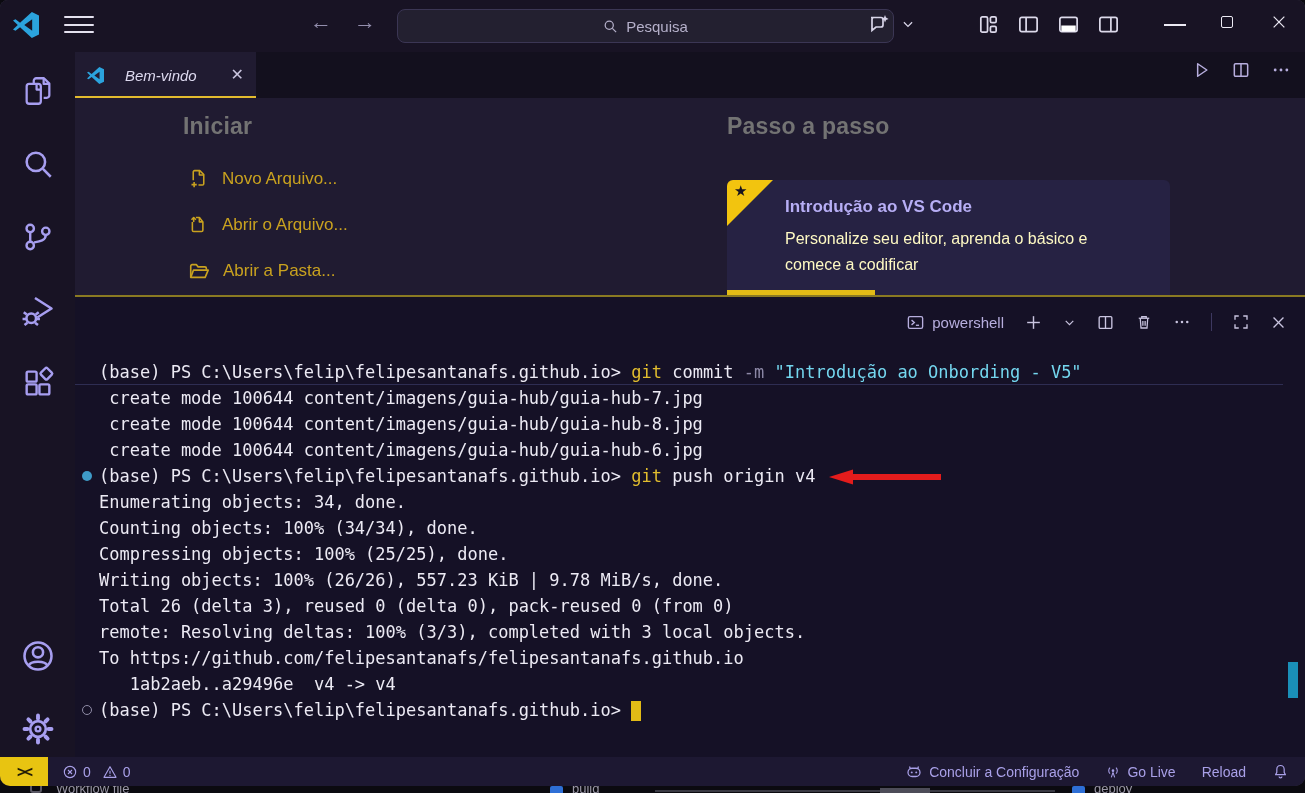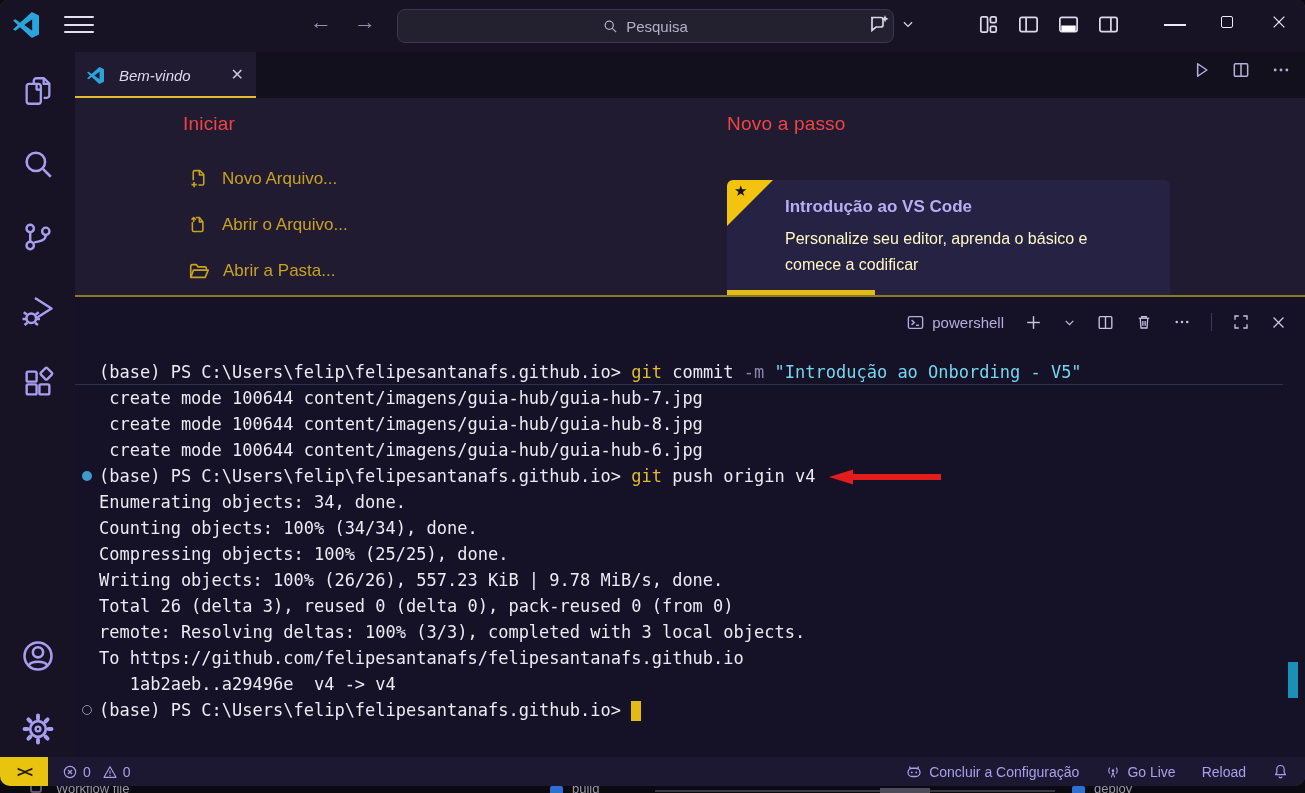--- a/index.html
+++ b/index.html
@@ -37,28 +37,28 @@
   .w-min{width:22px;height:2px;background:#eceaf4;margin-top:6px;}
   .w-max{width:12px;height:12px;border:1.6px solid #eceaf4;border-radius:2px;}
 
   
   .activitybar{position:absolute;left:0;top:52px;width:75px;bottom:29px;background:#181324;}
   .ab-icon{position:absolute;left:0;width:75px;height:48px;display:flex;align-items:center;justify-content:center;cursor:pointer;}
 
   
   .tabstrip{position:absolute;left:75px;top:52px;right:0;height:46px;background:#13101e;}
   .tab{position:absolute;left:0;top:0;width:182px;height:46px;background:#201b31;display:flex;
-    align-items:center;padding:0 12px;gap:15px;border-right:1px solid #13101e;cursor:pointer;justify-content:space-between;}
+    align-items:center;padding:0 12px;gap:21px;border-right:1px solid #13101e;cursor:pointer;justify-content:space-between;}
   .tab::after{content:"";position:absolute;left:0;right:0;bottom:0;height:2px;background:#e2bb2e;}
   .tab-label{font-style:italic;color:#dedaf0;font-size:15px;flex:1;}
   .tab-close{color:#c9c4de;font-size:16px;cursor:pointer;line-height:1;}
   .editor-actions{position:absolute;right:14px;top:60px;display:flex;gap:20px;align-items:center;}
   .editor{position:absolute;left:75px;top:98px;right:0;height:197px;background:#201b31;overflow:hidden;}
 
-  .wc-h{position:absolute;font-size:19px;font-weight:400;color:#ef4444;letter-spacing:.2px;}
+  .wc-h{position:absolute;font-size:23px;font-weight:700;color:#737373;letter-spacing:.2px;}
   .wc-link{position:absolute;display:flex;align-items:center;gap:13px;color:#c9a21f;font-size:17px;cursor:pointer;}
   .wcard{position:absolute;left:652px;top:82px;width:443px;height:120px;background:#262243;
     border-radius:6px;overflow:hidden;cursor:pointer;}
   .wcard .ribbon{position:absolute;left:0;top:0;width:0;height:0;
     border-top:46px solid #f2c40f;border-right:46px solid transparent;}
   .wcard .star{position:absolute;left:7px;top:2px;color:#16131f;font-size:15px;}
   .wcard h3{margin:0;position:absolute;left:58px;top:17px;font-size:17px;color:#b7aef5;font-weight:bold;}
   .wcard p{margin:0;position:absolute;left:58px;top:46px;width:360px;font-size:16px;line-height:1.6;color:#fef9c3;}
   .wc-progress{position:absolute;left:652px;top:192px;width:148px;height:6px;background:#e2bb16;}
 
@@ -300,21 +300,21 @@
         <span>Abrir o Arquivo...</span>
       </div>
       <div class="wc-link" style="left:113px;top:162px;">
         <svg width="22" height="22" viewBox="0 0 24 24" fill="none" stroke="#c9a21f" stroke-width="1.8" stroke-linejoin="round">
             <path d="M3 19V6.5A1.5 1.5 0 0 1 4.5 5H9l2 2.5h7.5A1.5 1.5 0 0 1 20 9v1.5"></path>
             <path d="M3 19l3-8h16l-3.3 8z"></path>
           </svg>
         <span>Abrir a Pasta...</span>
       </div>
 
-      <div class="wc-h" style="left:652px;top:15px;">Novo a passo</div>
+      <div class="wc-h" style="left:652px;top:15px;">Passo a passo</div>
 
       <div class="wcard">
         <span class="ribbon"></span>
         <span class="star">★</span>
         <h3>Introdução ao VS Code</h3>
         <p>Personalize seu editor, aprenda o básico e comece a codificar</p>
       </div>
       <div class="wc-progress"></div>
     </div>
 

